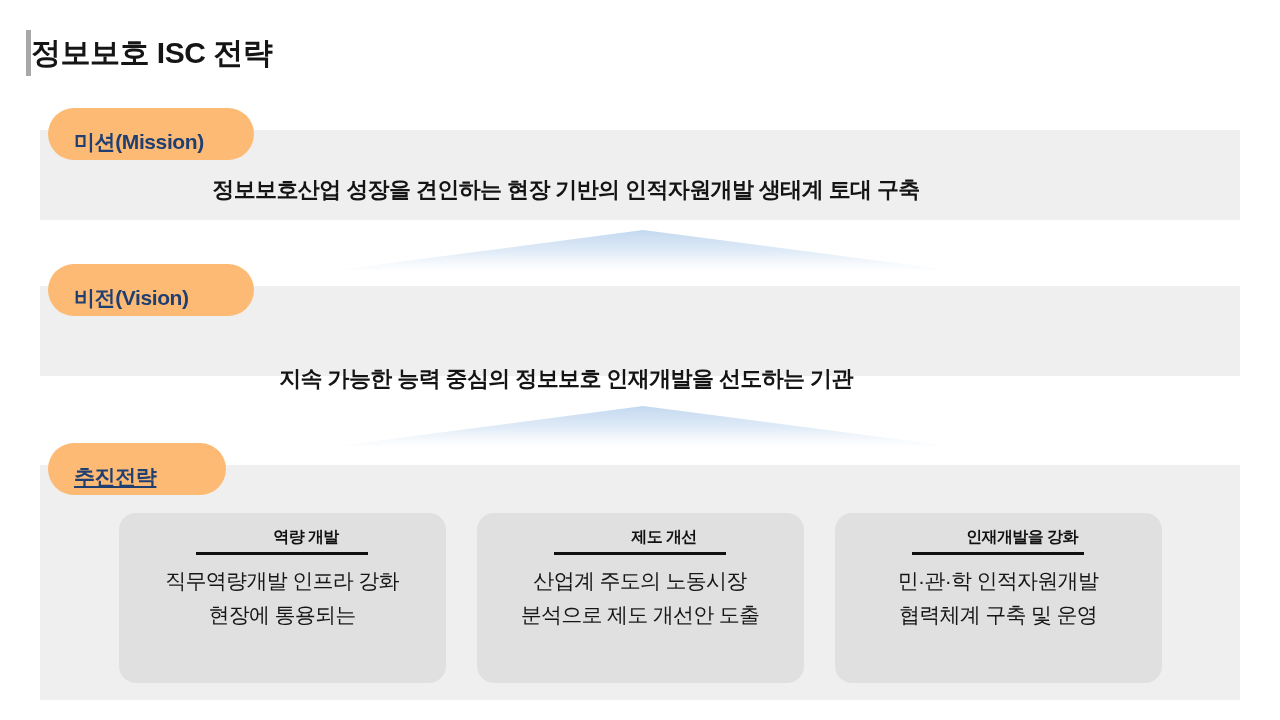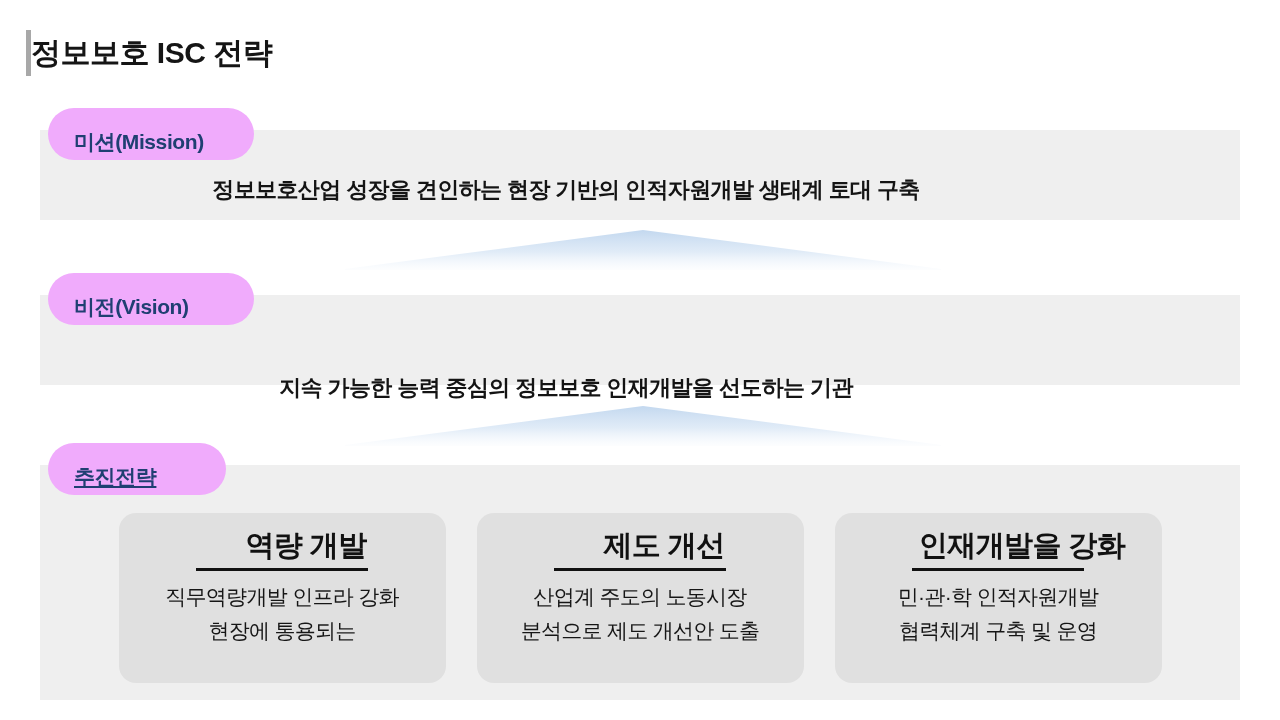--- a/index.html
+++ b/index.html
@@ -65,21 +65,21 @@
     background: #efefef;
   }
 
   .pill {
     position: absolute;
     left: 8px;
     top: 0;
     height: 52px;
     min-width: 206px;
     border-radius: 26px;
-    background: #f0abfc;
+    background: #fdba74;
     color: #1f3f72;
     font-size: 21px;
     font-weight: bold;
     letter-spacing: -0.4px;
     display: flex;
     align-items: center;
     justify-content: flex-start;
     padding: 16px 30px 0 26px;
     white-space: nowrap;
     z-index: 3;
@@ -96,21 +96,21 @@
     color: #141414;
     white-space: nowrap;
   }
 
   
   #section-mission { top: 108px; height: 112px; }
   #section-mission .band { top: 22px; height: 90px; }
   #section-mission .band-text { top: 67px; }
 
   
-  #section-vision { top: 273px; height: 112px; }
+  #section-vision { top: 264px; height: 112px; }
   #section-vision .band { top: 22px; height: 90px; }
   #section-vision .band-text { top: 67px; margin-top: 33px; }
 
   
   #section-strategy { top: 443px; height: 257px; }
   #section-strategy .band { top: 22px; height: 235px; }
   #section-strategy .pill { min-width: 178px; text-decoration: underline; }
 
   
   .connector {
@@ -143,21 +143,21 @@
     height: 170px;
     background: #e0e0e0;
     border-radius: 17px;
     padding: 14px 16px 12px 16px;
     display: flex;
     flex-direction: column;
     align-items: center;
   }
 
   .card-title {
-    font-size: 29px;
+    font-size: 16px;
     font-weight: bold;
     letter-spacing: -0.6px;
     color: #111111;
     line-height: 1.25;
     white-space: nowrap;
     margin-left: 48px;
   }
 
   .card-rule {
     width: 172px;

